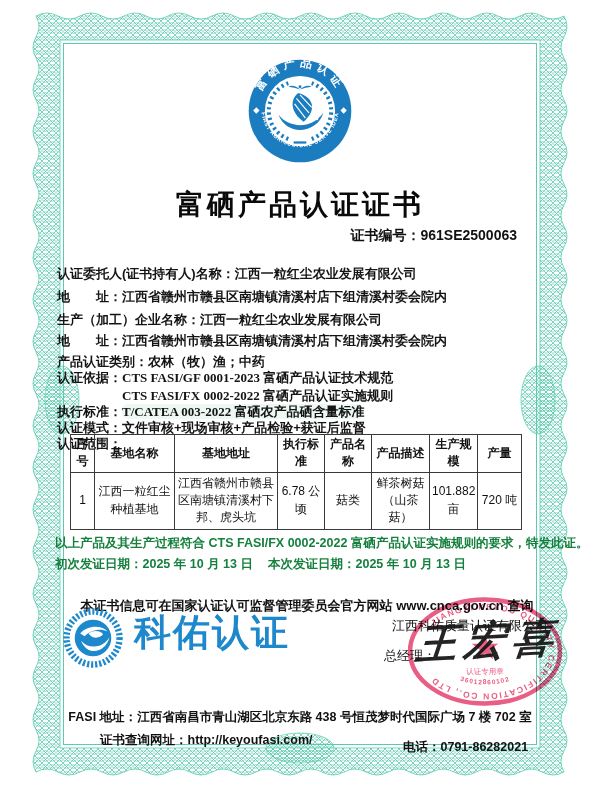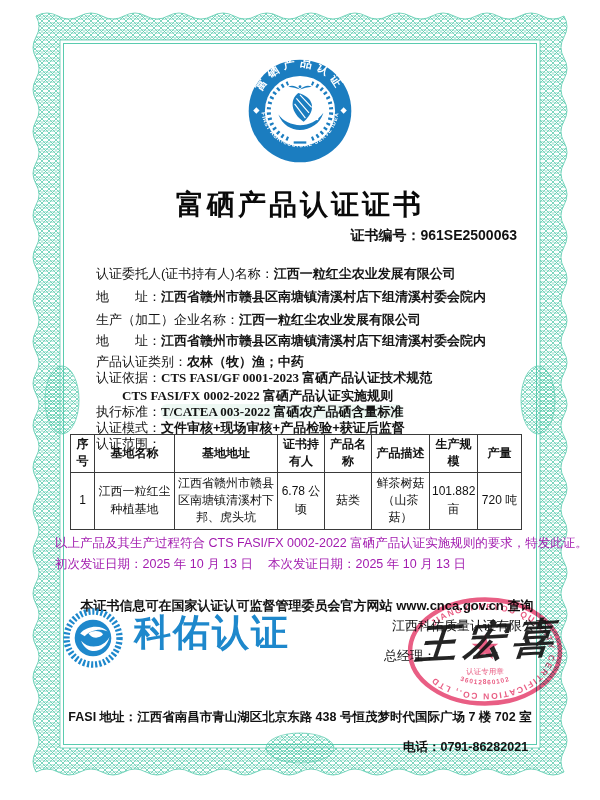--- a/index.html
+++ b/index.html
@@ -5,32 +5,32 @@
   html,body{margin:0;padding:0;background:#fff;}
   #page{position:relative;width:600px;height:800px;background:#fff;overflow:hidden;
         font-family:"Liberation Sans","DejaVu Sans",sans-serif;color:#111;}
   svg{display:block;}
   .abs{position:absolute;white-space:nowrap;}
   
   #title{top:186px;left:0;width:600px;text-align:center;font-size:28px;font-weight:800;letter-spacing:3px;color:#0a0a0a;}
   #certno{top:227px;right:83px;font-size:14px;font-weight:700;margin-left:33px;}
   
   .iline{left:57px;font-size:13px;font-weight:700;color:#141414;}
-  .iline .lbl{font-weight:400;margin-left:39px;}
+  .iline .lbl{font-weight:700;}
   .latin{font-family:"Liberation Serif","DejaVu Serif",serif;text-align:center;}
   #l8 .val{background:rgba(140,210,180,0.16);border-radius:6px;}
   
   #scopetable{position:absolute;left:70px;top:434px;width:451px;border-collapse:collapse;table-layout:fixed;}
   #scopetable th,#scopetable td{border:1px solid #3a3a3a;text-align:center;vertical-align:middle;
         font-size:12px;padding:1px 2px;line-height:1.45;overflow:hidden;}
   #scopetable th{height:24px;font-weight:600;}
   #scopetable td{height:54px;font-weight:400;}
   td.num{font-size:11px;}
   
-  .sline{left:55px;font-size:12.5px;font-weight:400;color:#a21caf;}
+  .sline{left:55px;font-size:12.5px;font-weight:700;color:#15803d;}
   #notice{left:0;width:600px;text-align:center;top:584px;font-size:13px;font-weight:700;padding-left:7px;}
   
   #keyou-cn{left:134px;top:608px;font-size:37px;font-weight:800;letter-spacing:2px;color:#1e88cc;text-align:center;}
   #keyou-en{left:140px;top:651px;font-size:11px;font-weight:700;letter-spacing:3.5px;color:#1e88cc;}
   #company{left:384px;top:617px;font-size:13px;font-weight:400;z-index:1;margin-left:8px;}
   #manager{left:384px;top:647px;font-size:13px;font-weight:400;z-index:1;}
   #fasi{left:0;width:600px;text-align:center;top:696px;font-size:12.5px;font-weight:600;}
   #site{left:100px;top:719px;font-size:12.5px;font-weight:600;}
   #phone{left:367px;top:726px;font-size:12.5px;font-weight:600;padding-left:36px;}
   #stamp{position:absolute;left:402px;top:593px;z-index:3;opacity:.85;mix-blend-mode:multiply;}
@@ -121,21 +121,21 @@
       <col style="width:47px">
         <col style="width:58px">
         <col style="width:48px">
         <col style="width:44px">
     </colgroup>
     <tbody>
         <tr>
       <th>序号</th>
       <th>基地名称</th>
       <th>基地地址</th>
-      <th>证书持有人</th>
+      <th>执行标准</th>
       <th>产品名称</th>
       <th>产品描述</th>
       <th>生产规模</th>
       <th>产量</th>
     </tr>
     <tr>
       <td>1</td>
       <td>江西一粒红尘种植基地</td>
       <td style="white-space:normal">江西省赣州市赣县区南塘镇清溪村下邦、虎头坑</td>
       <td>6.78 公顷</td>
@@ -177,15 +177,16 @@
     <path fill="#e5416e" d="M83,41 L86.1,50.7 L96.3,50.7 L88.1,56.7 L91.2,66.3 L83,60.4 L74.8,66.3 L77.9,56.7 L69.7,50.7 L79.9,50.7 Z"></path>
     <text x="83" y="81" font-size="7.5" fill="#e5416e" text-anchor="middle">认证专用章</text>
     <text font-size="6.5" font-weight="bold" fill="#e5416e" letter-spacing="1">
       <textPath href="#codePath" startOffset="50%" text-anchor="middle">36012860102</textPath>
     </text>
   </svg>
 
   <div class="abs" id="signature">王宏喜</div>
 
   <p class="abs" id="fasi"><span>FASI 地址：</span><span>江西省南昌市青山湖区北京东路 438 号恒茂梦时代国际广场 7 楼 702 室</span></p>
+  <p class="abs" id="site"><span>证书查询网址：</span><span>http://keyoufasi.com/</span></p>
   <p class="abs" id="phone"><span>电话：</span><span>0791-86282021</span></p>
 
 </div>
 
 </body></html>

